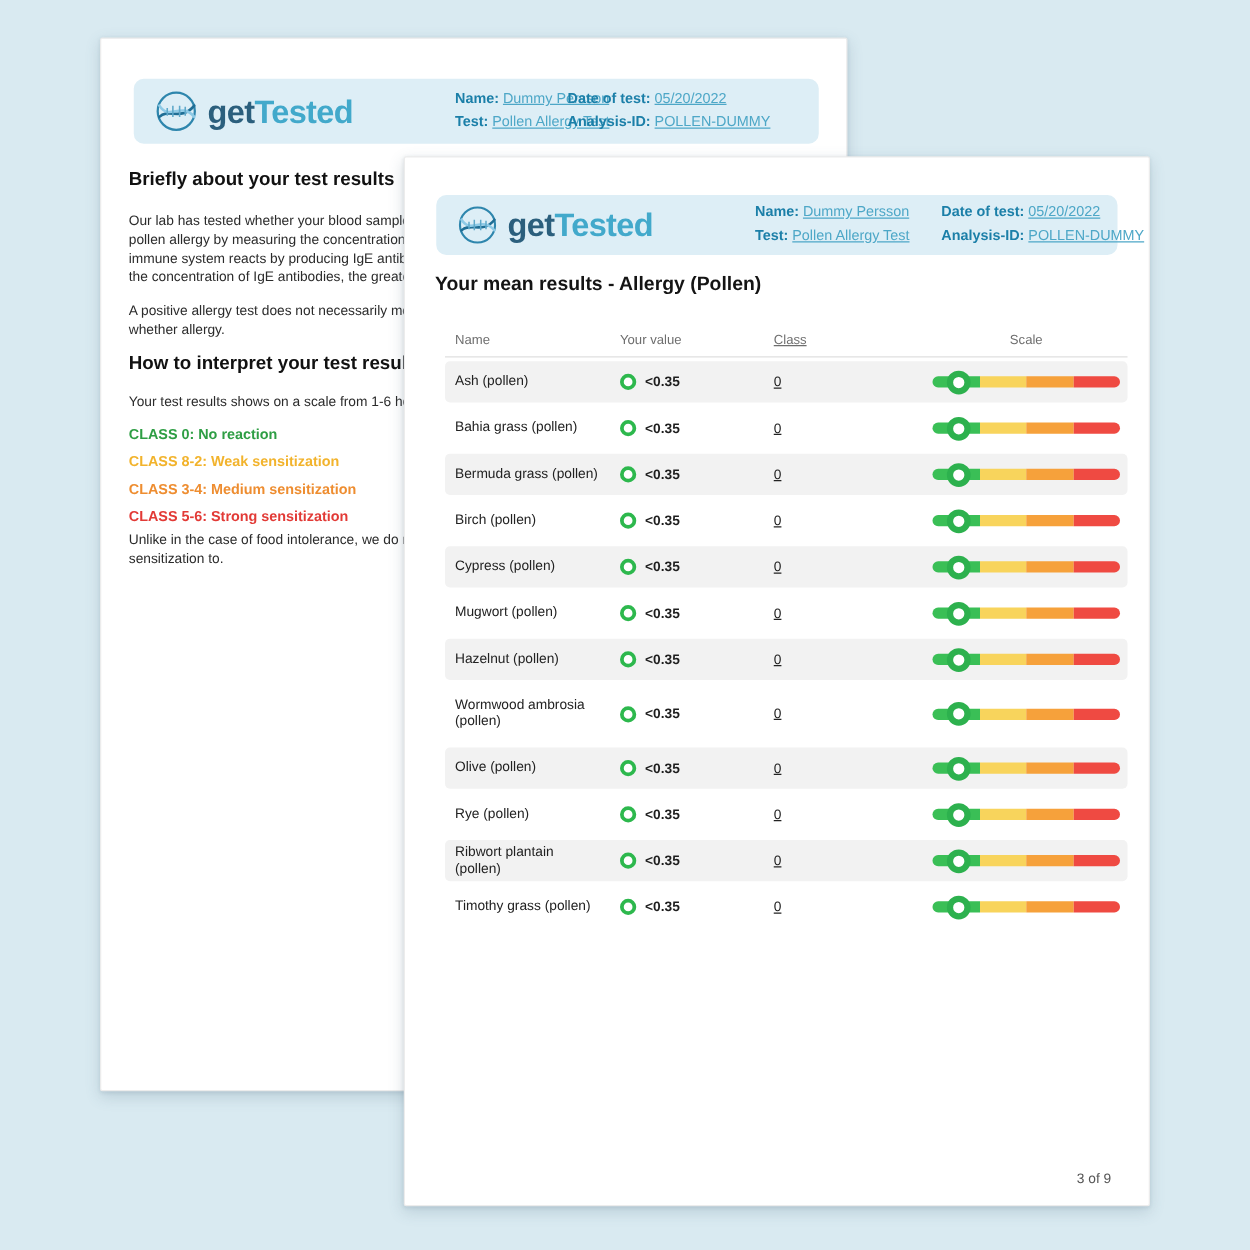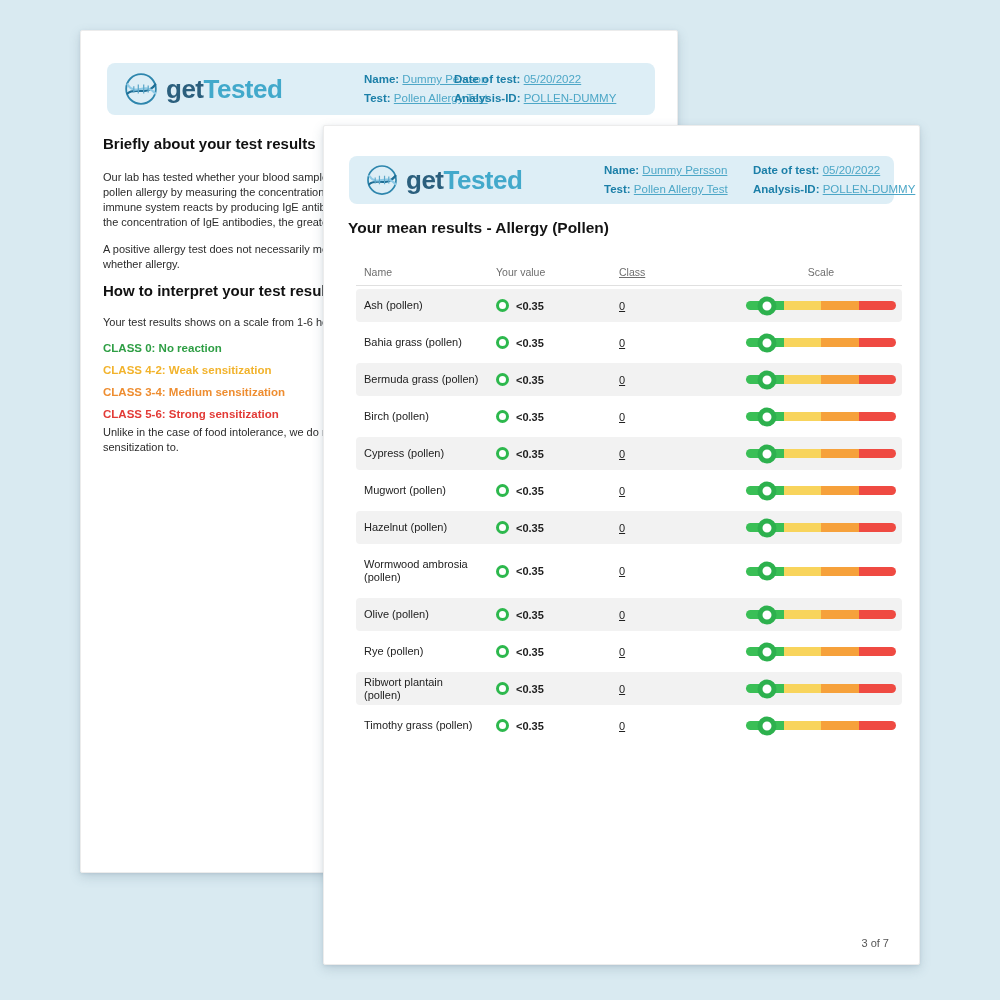--- a/index.html
+++ b/index.html
@@ -115,21 +115,21 @@
     <div>whether allergy.</div>
   </div>
 
   <div class="bp-block bp-title bp-title-2">How to interpret your test results</div>
 
   <div class="bp-block bp-text bp-intro">Your test results shows on a scale from 1-6 how</div>
 
   <div class="bp-block bp-classes">
 
   <div style="color: rgb(46, 158, 68);">CLASS 0: No reaction</div>
-      <div style="color: rgb(242, 179, 44);">CLASS 4-2: Weak sensitization</div>
+      <div style="color: rgb(242, 179, 44);">CLASS 8-2: Weak sensitization</div>
       <div style="color: rgb(238, 141, 48);">CLASS 3-4: Medium sensitization</div>
       <div style="color: rgb(226, 58, 54);">CLASS 5-6: Strong sensitization</div>
     </div>
 
   <div class="bp-block bp-text bp-unlike">
     <div>Unlike in the case of food intolerance, we do not</div>
     <div>sensitization to.</div>
   </div>
 </div>
 
@@ -378,14 +378,14 @@
               </div>
             <div class="seg s-yellow"></div>
             <div class="seg s-orange"></div>
             <div class="seg s-red"></div>
           </div>
         </div>
       </div>
       </div>
   </div>
 
-  <div class="page-num">3 of 7</div>
+  <div class="page-num">3 of 9</div>
 </div>
 
 </body></html>

